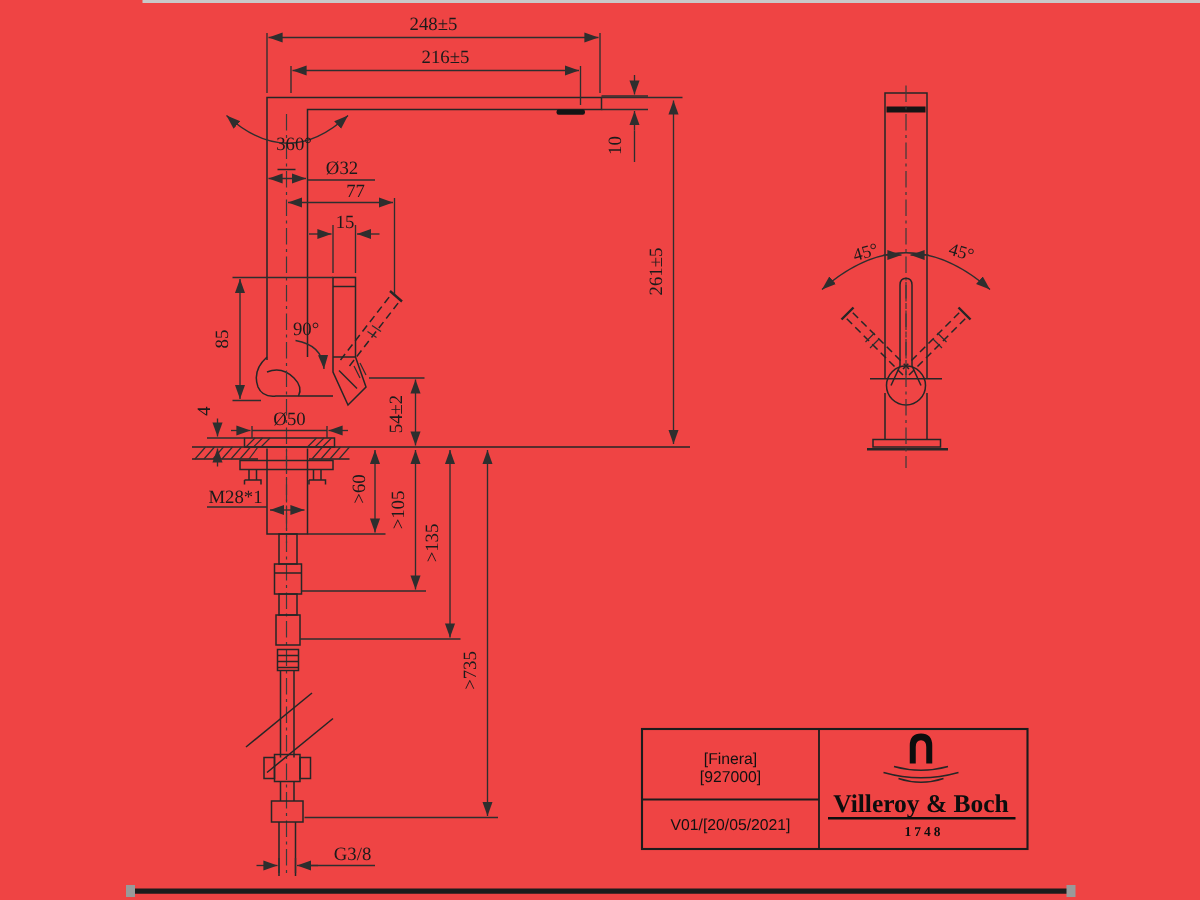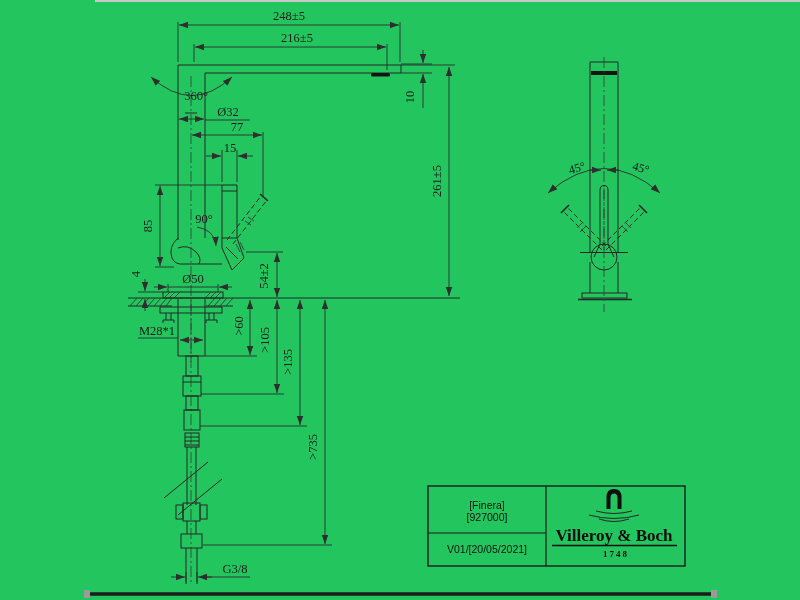--- a/index.html
+++ b/index.html
@@ -1,16 +1,16 @@
 <!DOCTYPE html>
 <html><head>
 <meta charset="utf-8">
 <style>
   html,body{margin:0;padding:0;background:#fff;}
-  #stage{position:relative;width:800px;height:600px;background:#22c55e;overflow:hidden;
+  #stage{position:relative;width:800px;height:600px;background:#ef4444;overflow:hidden;
          font-family:"Liberation Sans",sans-serif;}
   svg{position:absolute;left:0;top:0;}
   .ln{stroke:#262626;stroke-width:1;fill:none;}
   .ln2{stroke:#262626;stroke-width:1.6;fill:none;}
   .dash{stroke:#262626;stroke-width:1;fill:none;stroke-dasharray:5 3;}
   .cl{stroke:#3a3a3a;stroke-width:0.8;fill:none;stroke-dasharray:11 3 2 3;}
   .dim{stroke:#2e2e2e;stroke-width:0.9;fill:none;}
   .hatch{stroke:#2e2e2e;stroke-width:0.8;fill:none;}
   .blk{fill:#141414;stroke:none;}
   .t{font-family:"Liberation Serif","DejaVu Serif",serif;font-size:12.5px;fill:#1b1b1b;}

